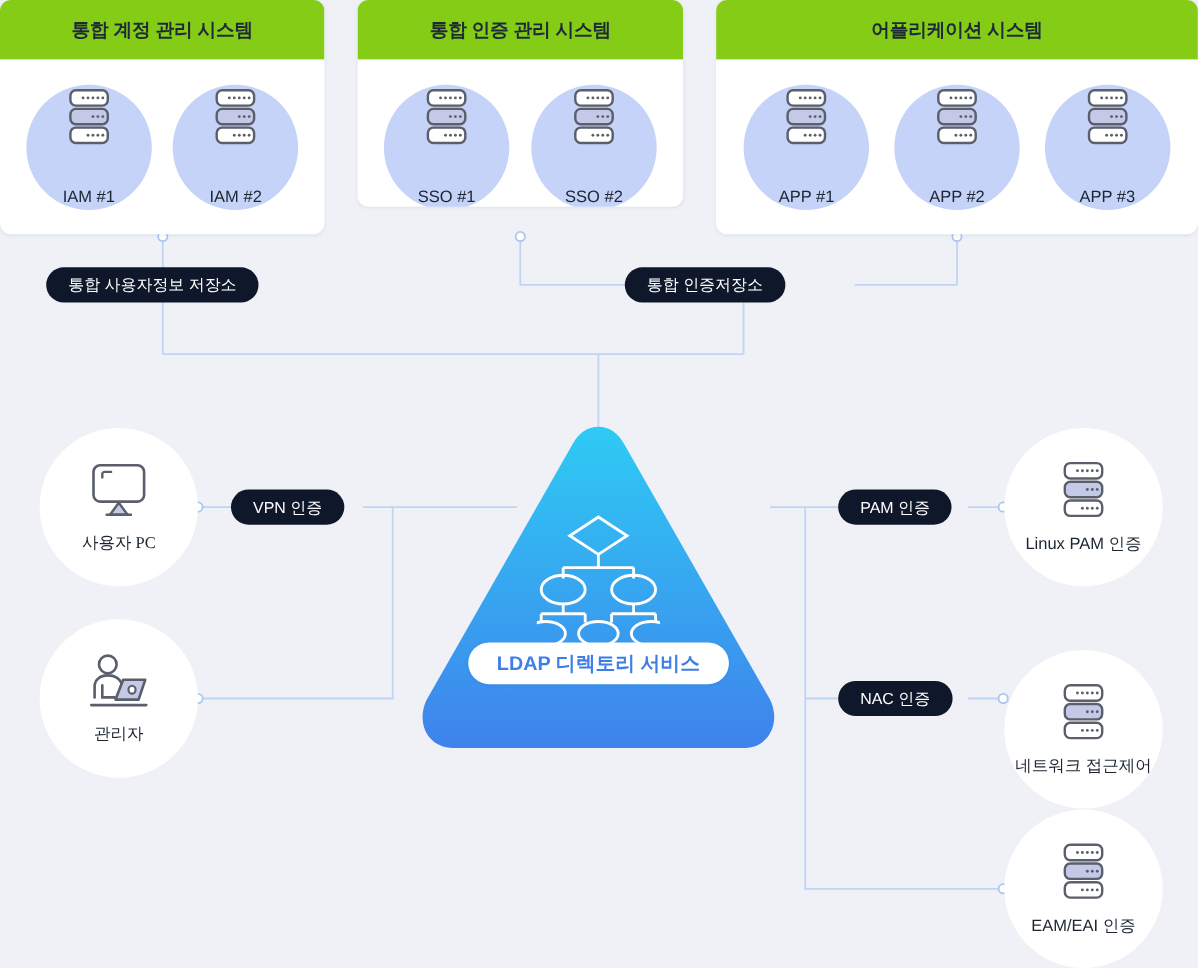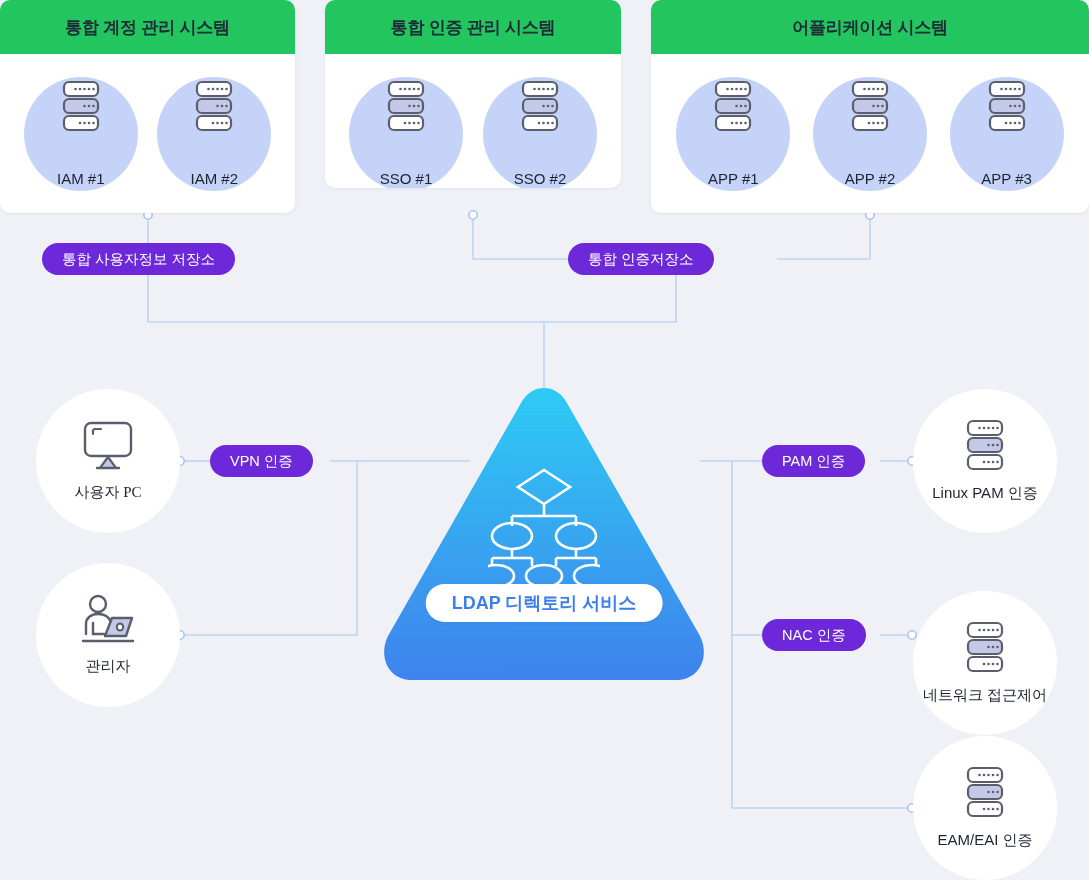--- a/index.html
+++ b/index.html
@@ -27,21 +27,21 @@
   .panel {
     position: absolute;
     background: #ffffff;
     border-radius: 10px;
     box-shadow: 0 1px 3px rgba(90,110,160,0.10);
     z-index: 2;
     overflow: hidden;
   }
   .panel-header {
     height: 54px;
-    background: #22c55e;
+    background: #84cc16;
     display: flex;
     align-items: center;
     justify-content: center;
     font-size: 17px;
     font-weight: 700;
     color: #1e2a38;
     letter-spacing: -0.2px;
   }
   .panel-body {
     display: flex;
@@ -67,21 +67,21 @@
     font-weight: 400;
     white-space: nowrap;
     margin-top: 28px;
   }
 
   
   .chip {
     position: absolute;
     height: 32px;
     border-radius: 16px;
-    background: #6d28d9;
+    background: #0f172a;
     color: #ffffff;
     font-size: 14.5px;
     font-weight: 500;
     display: flex;
     align-items: center;
     justify-content: center;
     padding: 0 20px;
     white-space: nowrap;
     z-index: 4;
   }

